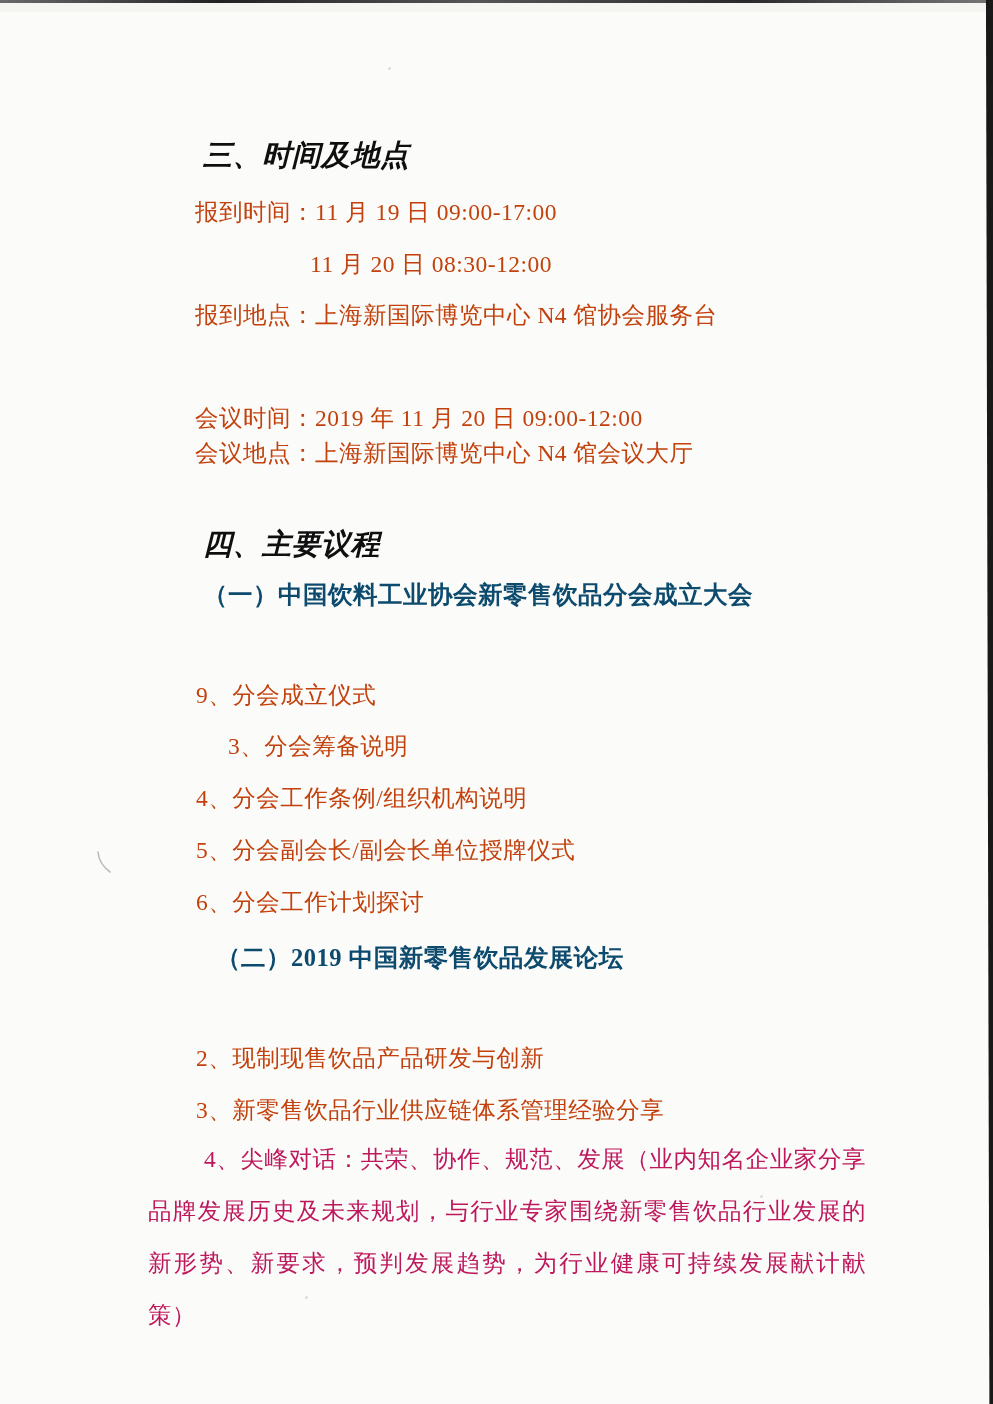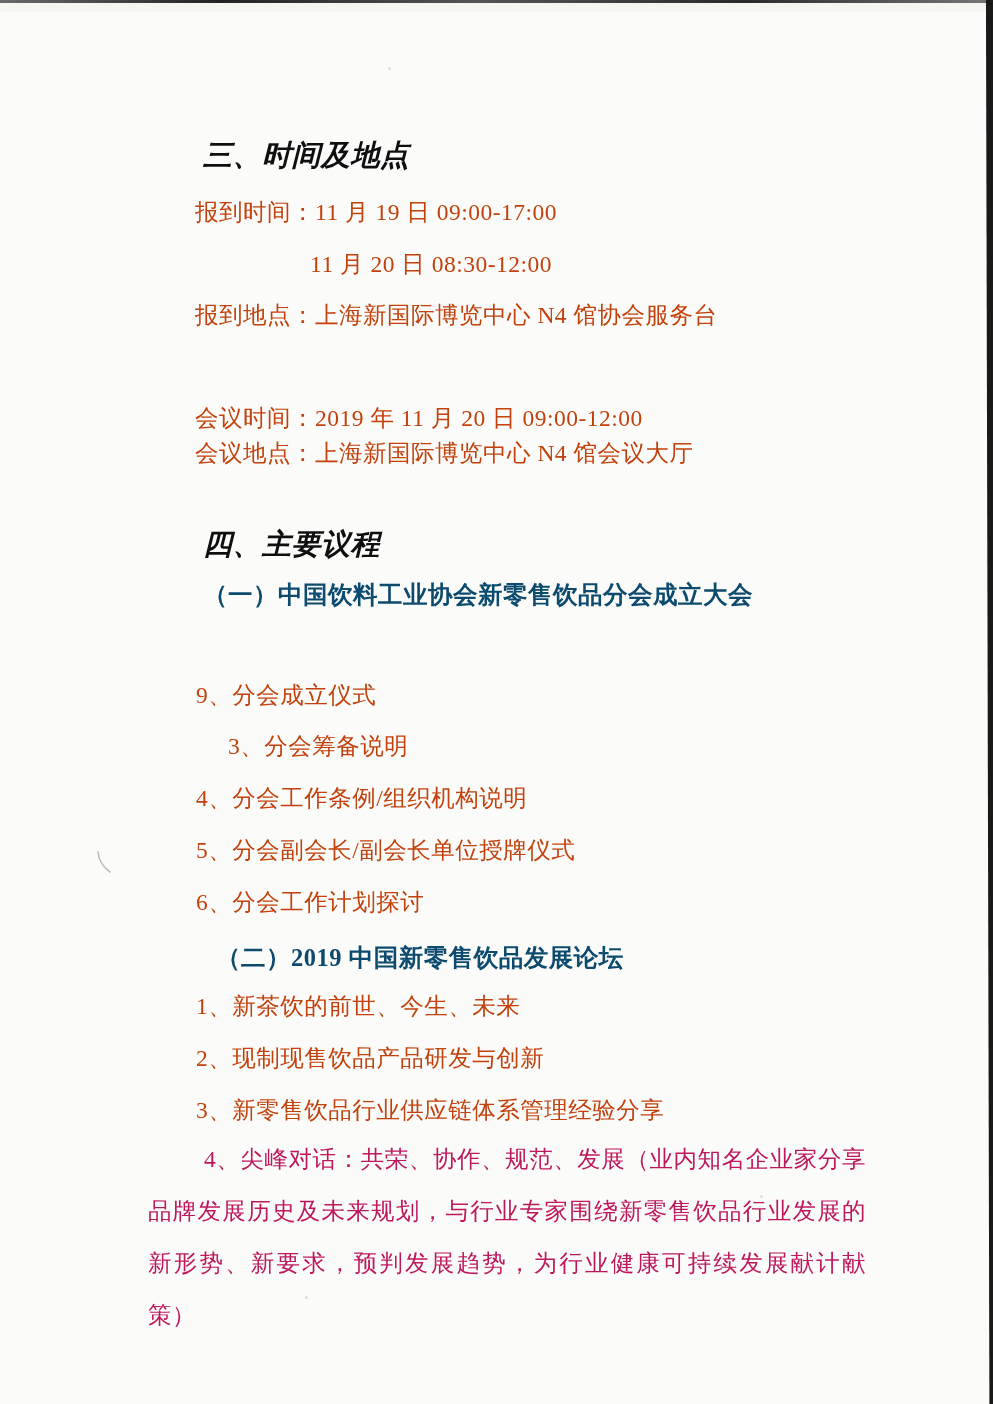--- a/index.html
+++ b/index.html
@@ -127,21 +127,20 @@
   <div class="line" style="left:184px; top:733px;margin-left:44px;">3、分会筹备说明</div>
 
   <div class="line" style="left:196px; top:785px;">4、分会工作条例/组织机构说明</div>
 
   <div class="line" style="left:196px; top:837px;">5、分会副会长/副会长单位授牌仪式</div>
 
   <div class="line" style="left:196px; top:889px;">6、分会工作计划探讨</div>
 
   <div class="h-sub" style="left:203px; top:941px;margin-left:13px;">（二）2019 中国新零售饮品发展论坛</div>
 
-  <div class="line" style="left:196px; top:993px;">1、新茶饮的前世、今生、未来</div>
 
   <div class="line" style="left:196px; top:1045px;">2、现制现售饮品产品研发与创新</div>
 
   <div class="line" style="left:196px; top:1097px;">3、新零售饮品行业供应链体系管理经验分享</div>
 
   <div class="paragraph">4、尖峰对话：共荣、协作、规范、发展（业内知名企业家分享品牌发展历史及未来规划，与行业专家围绕新零售饮品行业发展的新形势、新要求，预判发展趋势，为行业健康可持续发展献计献策）</div>
 
 </div>
 
 </body></html>

